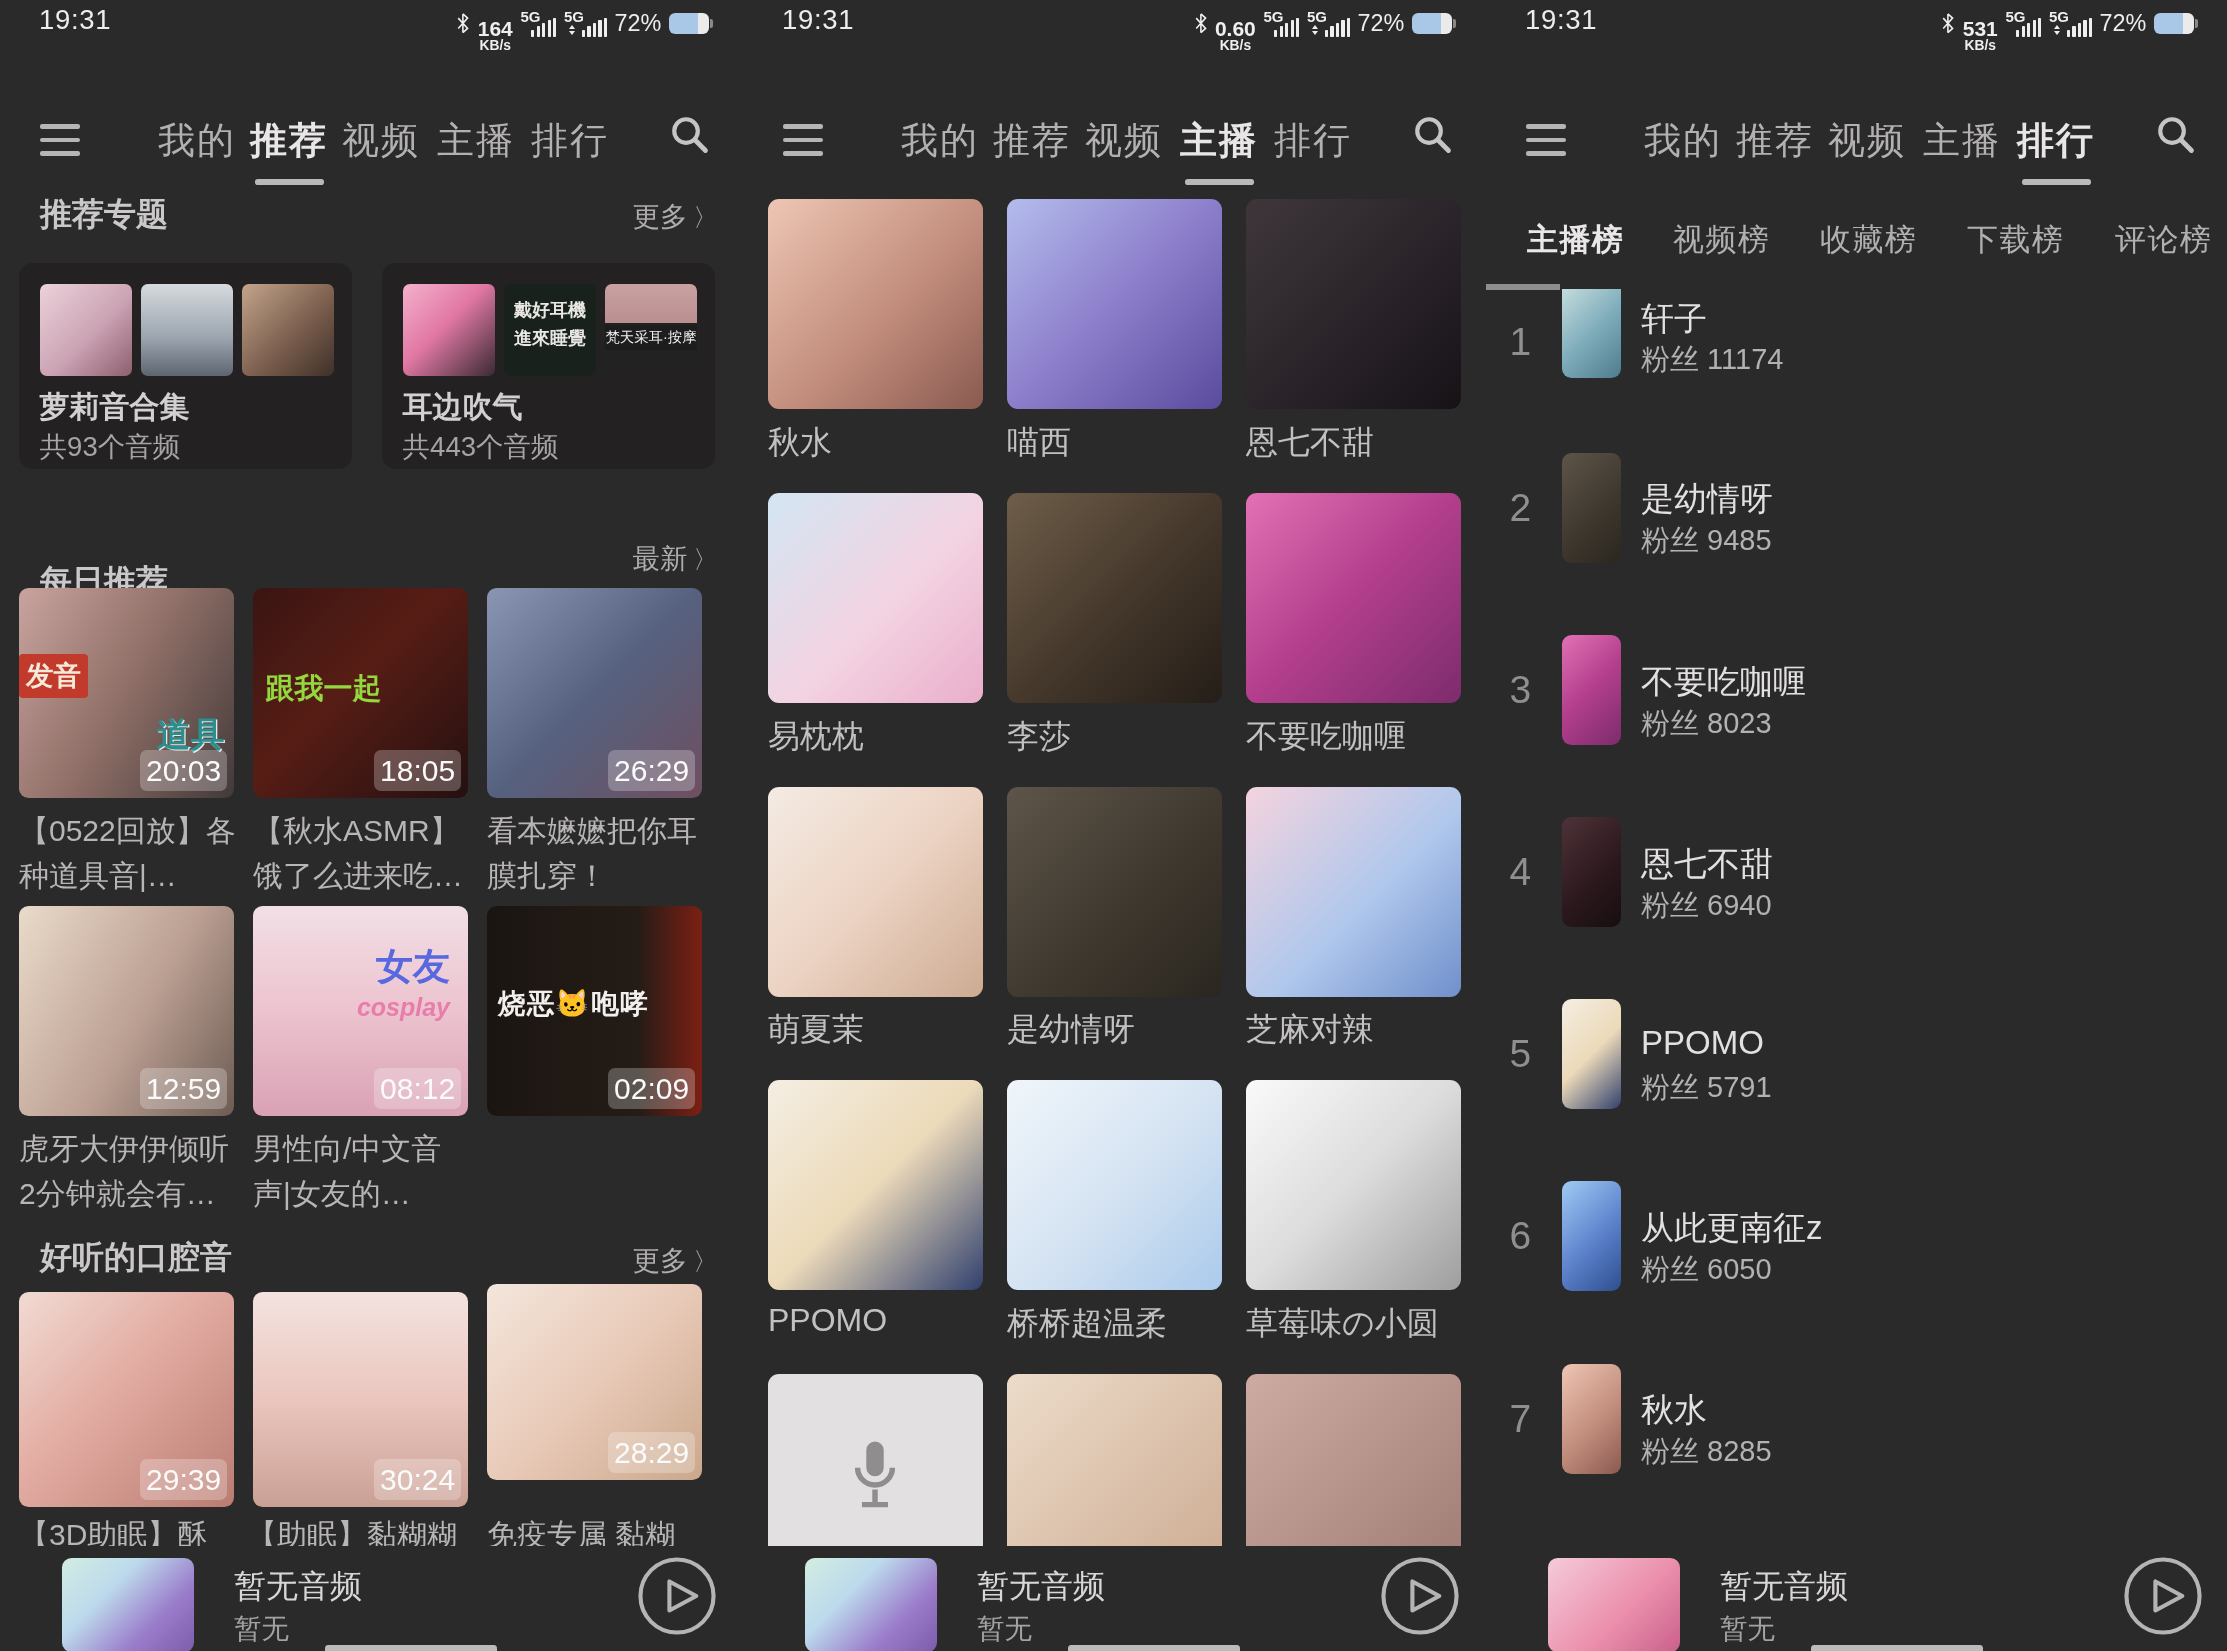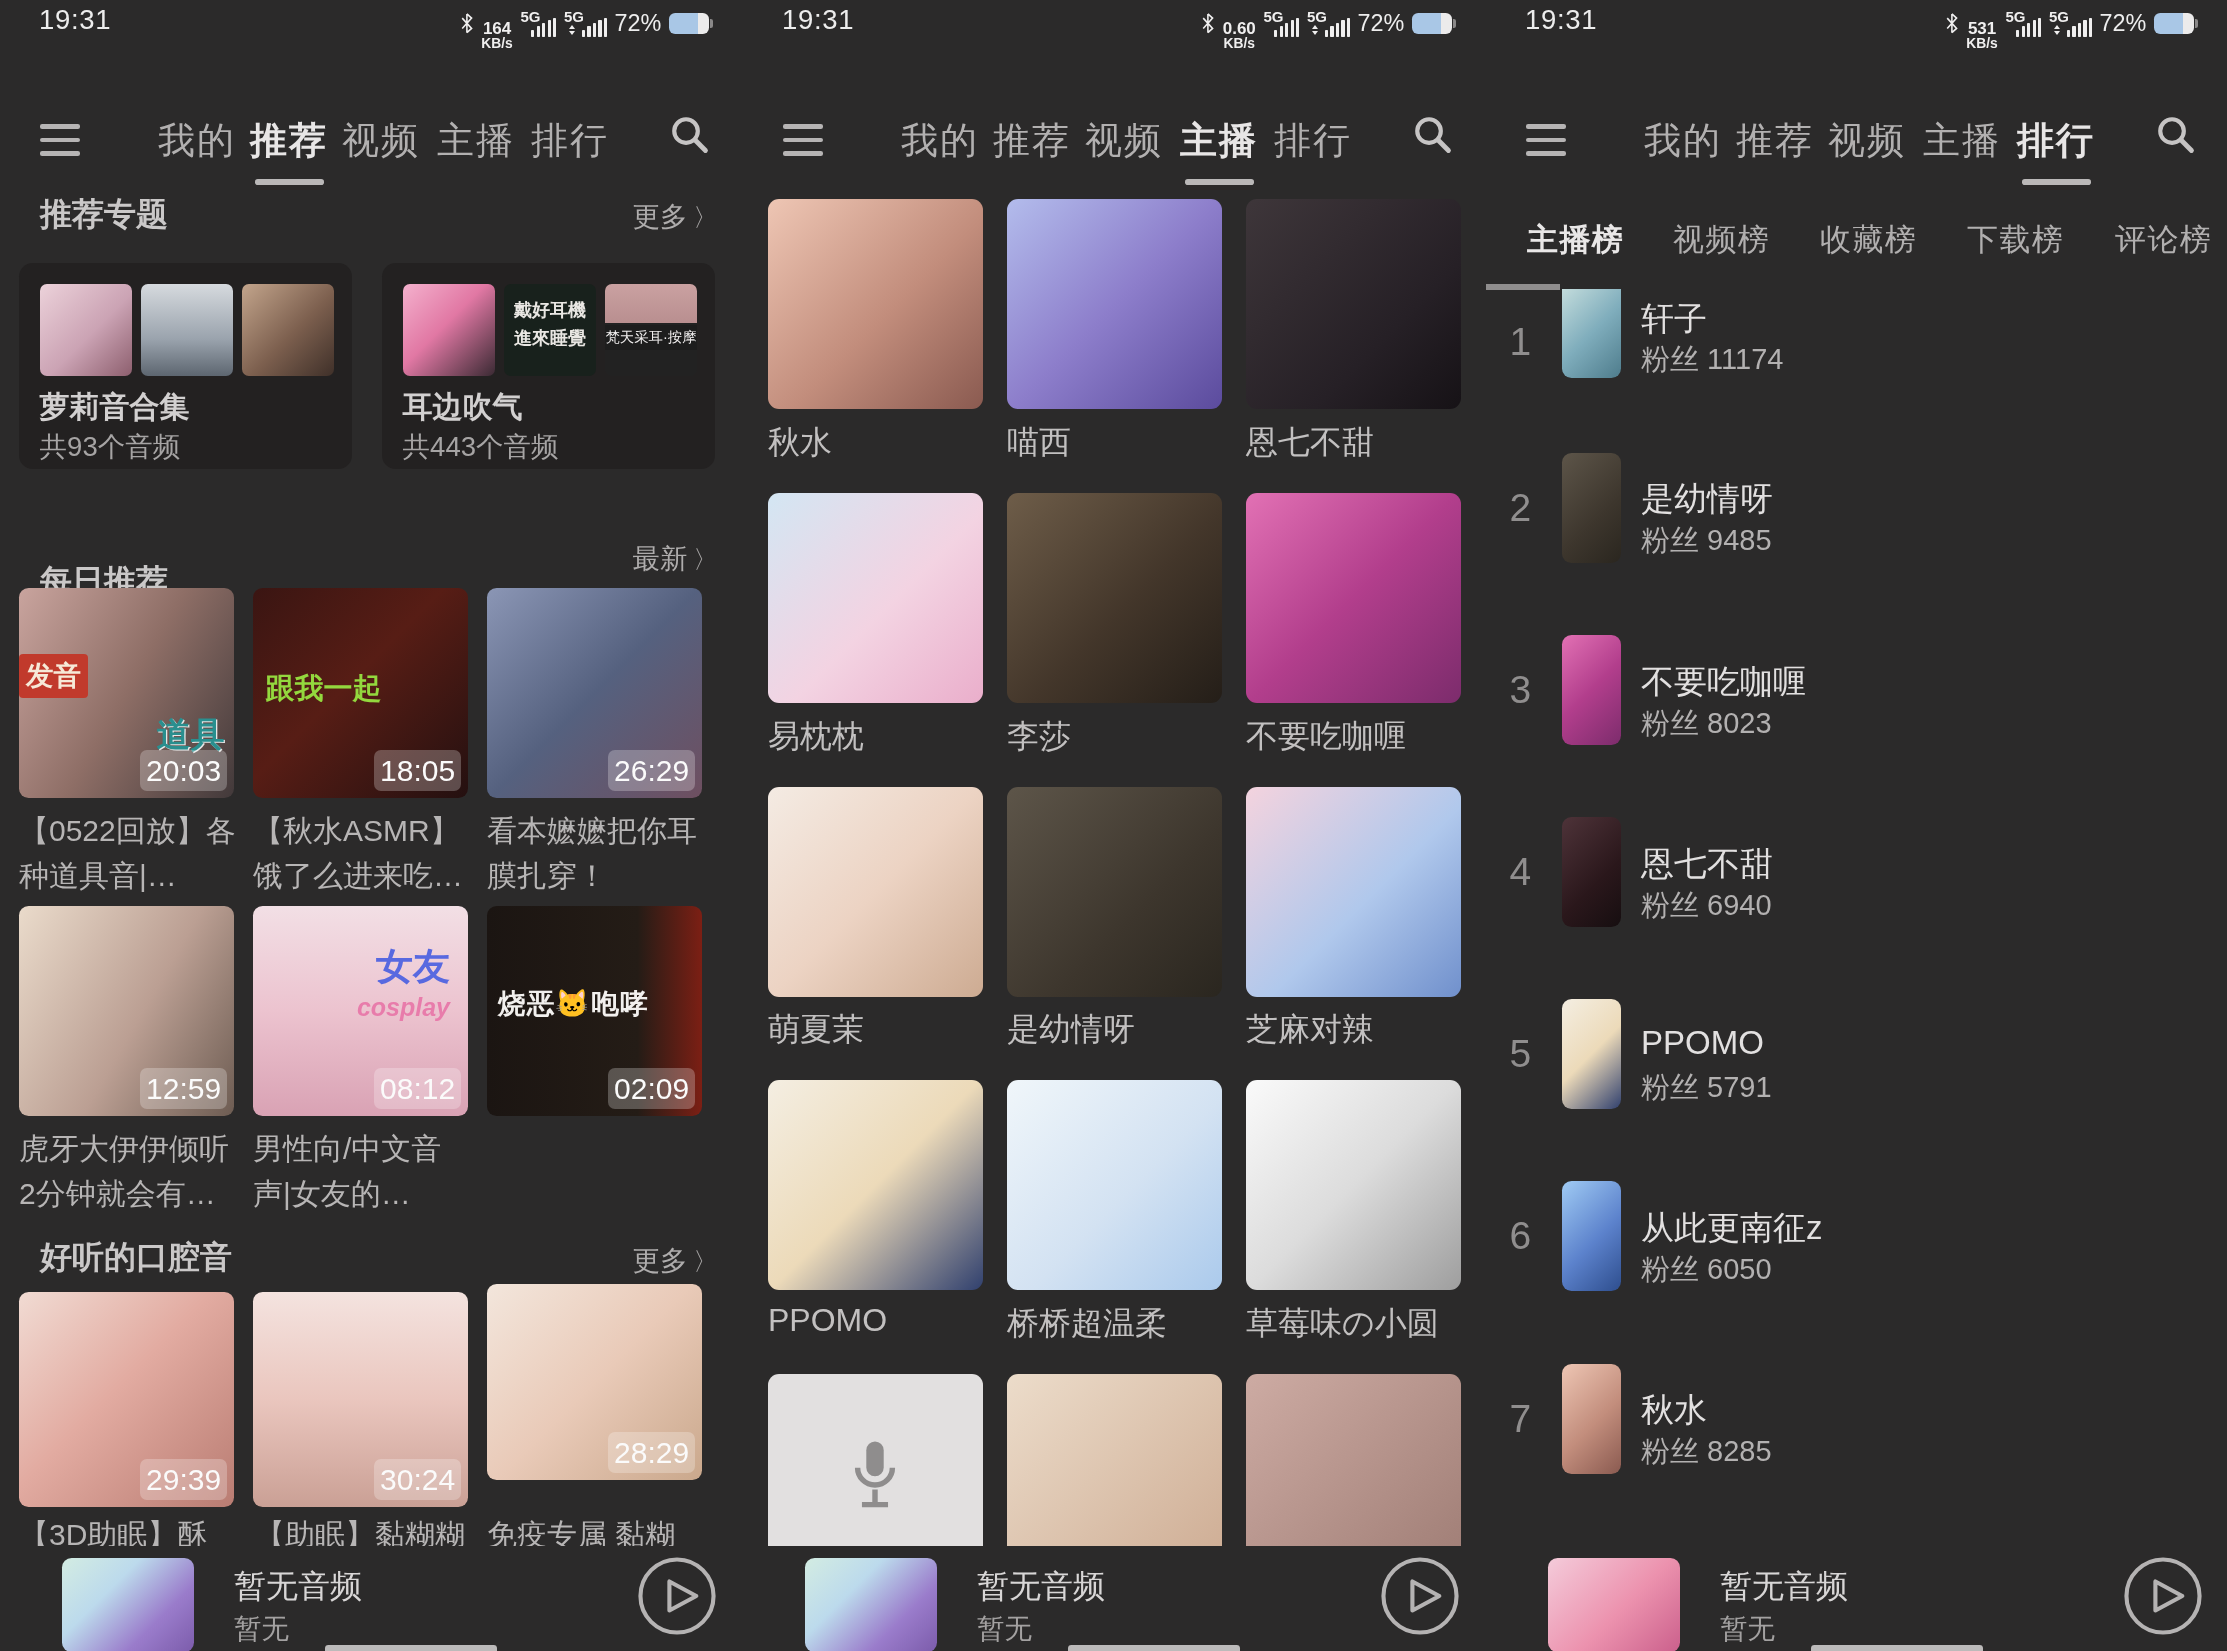--- a/index.html
+++ b/index.html
@@ -3,21 +3,21 @@
 <meta charset="utf-8">
 <style>
   html,body{margin:0;padding:0;background:#141414;}
   #screen{position:relative;width:2227px;height:1651px;display:flex;font-family:"Liberation Sans",sans-serif;overflow:hidden;}
   .panel{position:relative;width:743px;height:1651px;flex:none;background:#2b2a2a;overflow:hidden;}
   .panel:last-child{width:742px;}
   
   .time{position:absolute;left:39px;top:4.1px;font-size:27.5px;color:#ededed;letter-spacing:0.7px;}
   .sicons{position:absolute;right:34px;top:4.1px;height:39px;display:flex;align-items:center;gap:7.6px;}
   .netblk{display:flex;flex-direction:column;align-items:center;color:#f0efef;font-weight:bold;line-height:1.04;}
-  .netblk .v{font-size:17px;margin-top:24px;}
+  .netblk .v{font-size:21px;margin-top:24px;}
   .netblk .u{font-size:13.8px;}
   .sig{position:relative;width:36px;height:29px;}
   .sig.s2{width:43px;}
   .sig .g5{position:absolute;left:0;top:-1.4px;font-size:15px;color:#f0efef;font-weight:bold;}
   .bars{position:absolute;right:0;bottom:1.4px;display:flex;align-items:flex-end;gap:2.1px;}
   .bars i{display:block;width:3.4px;background:#f0efef;border-radius:0.7px;}
   .ud{position:absolute;left:5.5px;bottom:2.8px;width:8.3px;}
   .ud i{display:block;width:0;height:0;border-left:3.4px solid transparent;border-right:3.4px solid transparent;}
   .ud .up{border-bottom:4.8px solid #f0efef;margin-bottom:2.1px;}
   .ud .dn{border-top:4.8px solid #f0efef;}
@@ -238,21 +238,21 @@
     <div class="vthumb m1" style="left:19px;top:1292px;height:215px">
       <span class="dur">29:39</span>
     </div>
     <div class="vthumb m2" style="left:253px;top:1292px;height:215px">
       <span class="dur">30:24</span>
     </div>
     <div class="vthumb m3" style="left:487px;top:1284px;height:196px">
       <span class="dur">28:29</span>
     </div>
     <div class="vtitle one" style="left:19px;top:1512px">【3D助眠】酥</div>
-    <div class="vtitle one" style="left:255px;top:1512px">【助眠】黏糊糊</div>
+    <div class="vtitle one" style="left:247px;top:1512px">【助眠】黏糊糊</div>
     <div class="vtitle one" style="left:487px;top:1512px">免疫专属 黏糊</div>
 
     <div class="player">
       <div class="palbum art"></div>
       <div class="ptitle">暂无音频</div>
       <div class="psub">暂无</div>
       <svg class="pplay" viewBox="0 0 116 116">
           <circle cx="58" cy="58" r="53" fill="none" stroke="#b5b3b3" stroke-width="6"></circle>
           <path d="M47 37 L47 79 L86 58 Z" fill="none" stroke="#b5b3b3" stroke-width="6" stroke-linejoin="round"></path>
         </svg>

